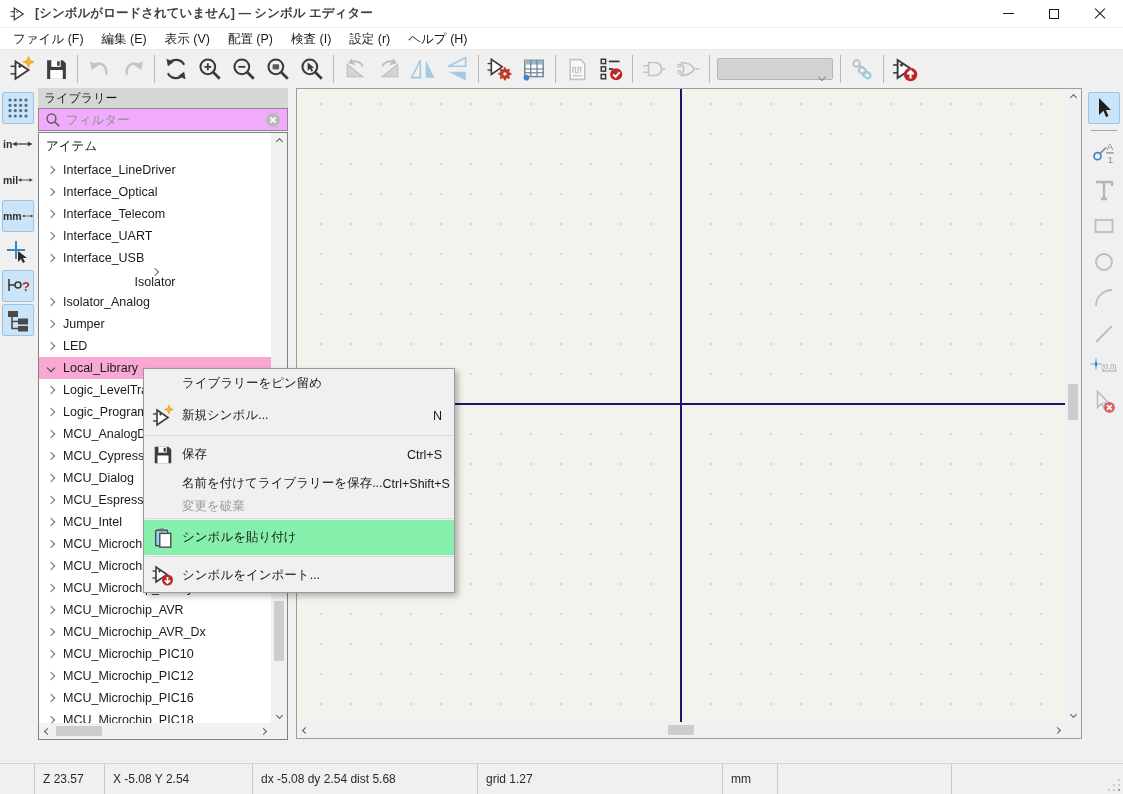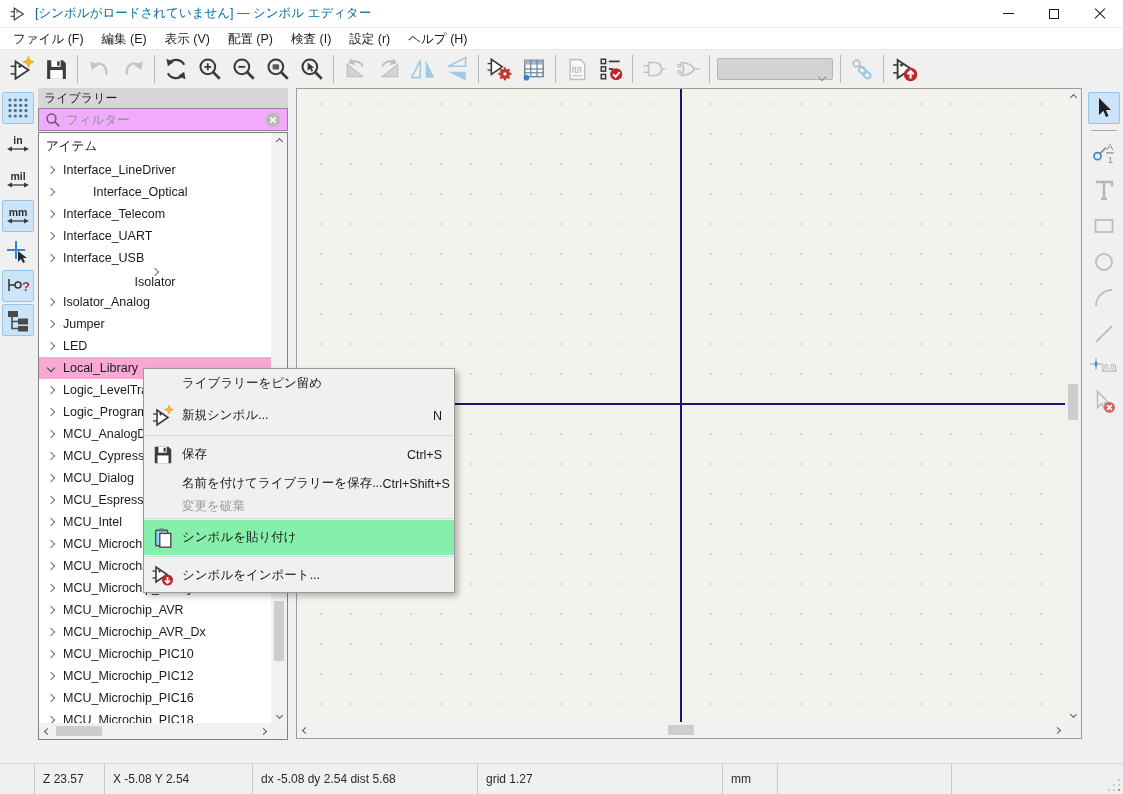--- a/index.html
+++ b/index.html
@@ -3,21 +3,21 @@
 <meta charset="utf-8">
 <style>
   * { margin:0; padding:0; box-sizing:border-box; }
   html,body { width:1123px; height:794px; }
   body { font-family:"Liberation Sans", sans-serif; background:#f0f0f0; position:relative; overflow:hidden; }
   .abs { position:absolute; }
 
   
   .titlebar { left:0; top:0; width:1123px; height:28px; background:#ffffff; display:flex; align-items:center; border-bottom:1px solid #f0f0f0; }
   .titlebar .app-icon { margin-left:9px; width:18px; height:18px; }
-  .titlebar .title { margin-left:8px; font-size:12.5px; color:#0369a1; }
+  .titlebar .title { margin-left:8px; font-size:12.5px; color:#404040;font-weight:bold; }
   .win-btns { margin-left:auto; display:flex; height:28px; }
   .win-btn { width:46px; height:28px; display:flex; align-items:center; justify-content:center; }
   .min-glyph { width:11px; height:1px; background:#1a1a1a; }
   .max-glyph { width:10px; height:10px; border:1px solid #1a1a1a; }
   .close-glyph { position:relative; width:12px; height:12px; }
   .close-glyph:before,.close-glyph:after { content:""; position:absolute; left:-1px; top:5px; width:14px; height:1.2px; background:#1a1a1a; }
   .close-glyph:before { transform:rotate(45deg);} .close-glyph:after{ transform:rotate(-45deg);}
 
   
   .menubar { left:0; top:28px; width:1123px; height:22px; background:#ffffff; display:flex; align-items:center; padding-left:4px; border-bottom:1px solid #e8e8e8; }
@@ -30,21 +30,21 @@
   .tb-dropdown { width:116px; height:22px; background:#d3d3d3; border:1px solid #b5b5b5; border-radius:2px; margin:0 3px; position:relative; }
   .tb-dropdown .dchev { position:absolute; right:7px; top:7px; }
 
   .chev { display:inline-block; width:6px; height:6px; border-right:1.6px solid #6e6e6e; border-bottom:1.6px solid #6e6e6e; }
   .chev.r { transform:rotate(-45deg); } .chev.d { transform:rotate(45deg); }
   .chev.l { transform:rotate(135deg); } .chev.u { transform:rotate(-135deg); }
   .chev.sm { width:5px; height:5px; border-width:1.4px; border-color:#5a5a5a; }
 
   
   .left-toolbar { left:0; top:88px; width:37px; height:652px; }
-  .lbtn { position:absolute; left:2px; width:32px; height:32px; display:flex; align-items:center; justify-content:center; flex-direction:column; border:1px solid transparent; border-radius:2px; }
+  .lbtn { position:absolute; left:2px; width:32px; height:32px; display:flex; align-items:center; justify-content:center; border:1px solid transparent; border-radius:2px; }
   .lbtn.active { background:#cce4f7; border-color:#98c5ea; }
   .unit-lab { font-size:10.5px; font-weight:bold; color:#2f2f2f; line-height:10px; }
 
   
   .lib-panel { left:38px; top:88px; width:250px; height:652px; }
   .panel-header { position:absolute; left:0; top:0; width:250px; height:20px; background:#d6d6d6; font-size:12px; color:#1a1a1a; line-height:20px; padding-left:6px; }
   .searchbox { position:absolute; left:0; top:20px; width:250px; height:23px; background:#f0abfc; border:1px solid #8a8a8a; display:flex; align-items:center; }
   .searchbox input { border:none; outline:none; flex:1; font-size:12.5px; font-family:inherit; color:#333; background:transparent; min-width:0; }
   .searchbox input::placeholder { color:#8f8f8f; }
   .tree { position:absolute; left:0; top:44px; width:250px; bottom:0; background:#ffffff; border:1px solid #828282; overflow:hidden; }
@@ -398,21 +398,21 @@
       <path d="M5.3 5.3 L10.7 10.7 M10.7 5.3 L5.3 10.7" stroke="#ffffff" stroke-width="1.7"></path>
     </svg>
   </div>
   <div class="tree">
     <div class="tree-header">アイテム</div>
     <div class="rows">
       <div class="row" style="top:0px;">
           <span class="chev r"></span>
           <span class="lbl">Interface_LineDriver</span>
         </div>
-      <div class="row" style="top:22px;gap:30px;">
+      <div class="row" style="top:22px;">
           <span class="chev r"></span>
           <span class="lbl">Interface_Optical</span>
         </div>
       <div class="row" style="top:44px;">
           <span class="chev r"></span>
           <span class="lbl">Interface_Telecom</span>
         </div>
       <div class="row" style="top:66px;">
           <span class="chev r"></span>
           <span class="lbl">Interface_UART</span>

